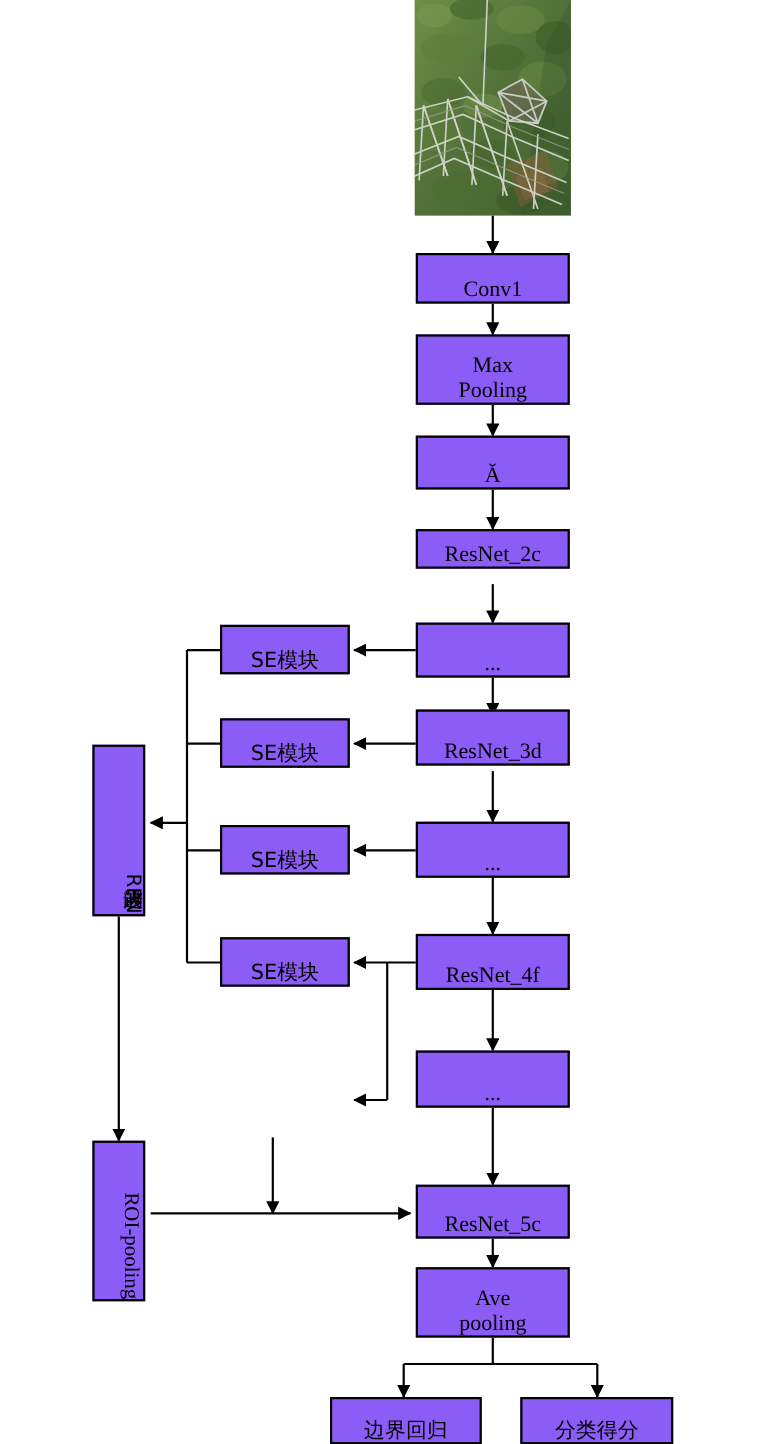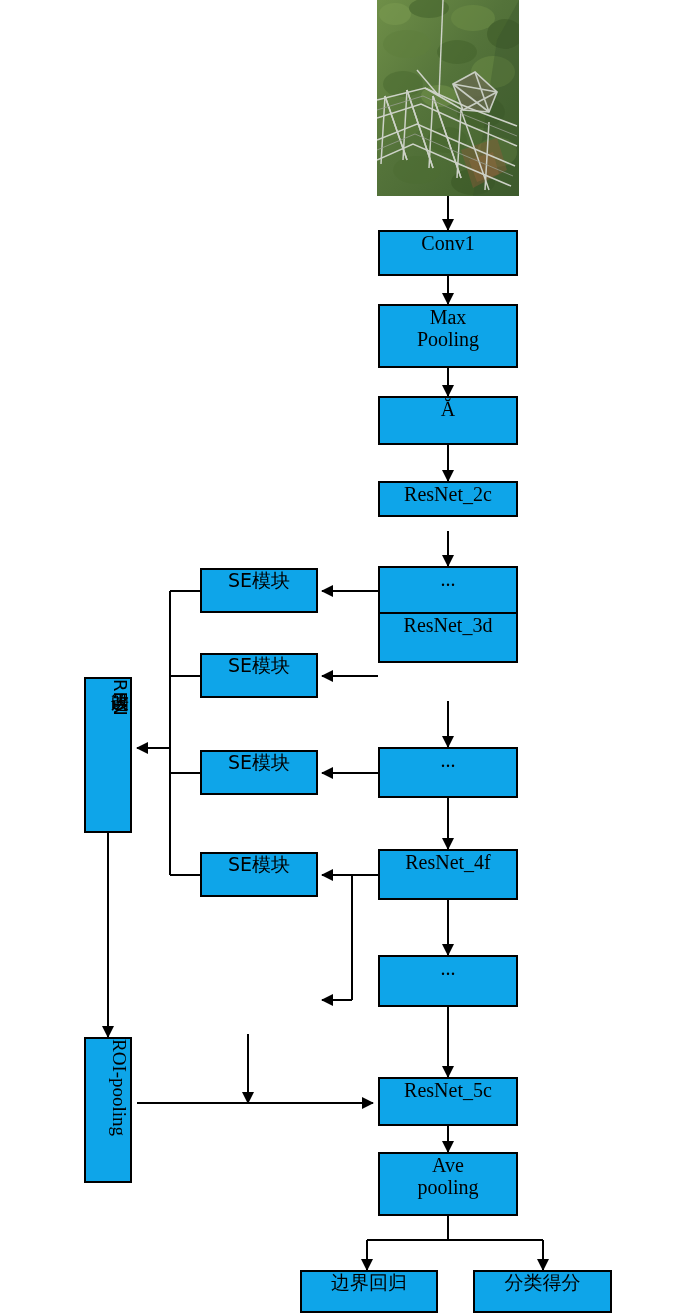--- a/index.html
+++ b/index.html
@@ -22,23 +22,23 @@
     position: absolute;
     left: 0;
     top: 0;
     width: 700px;
     height: 1313px;
   }
   .node {
     position: absolute;
     box-sizing: border-box;
     border: 2.2px solid #000000;
-    background: #0ea5e9;
+    background: #8b5cf6;
     display: flex;
-    align-items: flex-start;
+    align-items: flex-end;
     justify-content: center;
     text-align: center;
     line-height: 1.12;
     color: #000000;
     z-index: 3;
   }
   .node .label {
     display: block;
     width: 100%;
   }
@@ -213,21 +213,21 @@
   </div>
 
   <div class="node" style="left:378px; top:481px; width:140px; height:36px;">
     <span class="label lbl-en">ResNet_2c</span>
   </div>
 
   <div class="node" style="left:378px; top:566px; width:140px; height:50px;">
     <span class="label lbl-en">...</span>
   </div>
 
-  <div class="node" style="left:378px; top:612px; width:140px; height:51px;">
+  <div class="node" style="left:378px; top:645px; width:140px; height:51px;">
     <span class="label lbl-en">ResNet_3d</span>
   </div>
 
   <div class="node" style="left:378px; top:747px; width:140px; height:51px;">
     <span class="label lbl-en">...</span>
   </div>
 
   <div class="node" style="left:378px; top:849px; width:140px; height:51px;">
     <span class="label lbl-en">ResNet_4f</span>
   </div>

